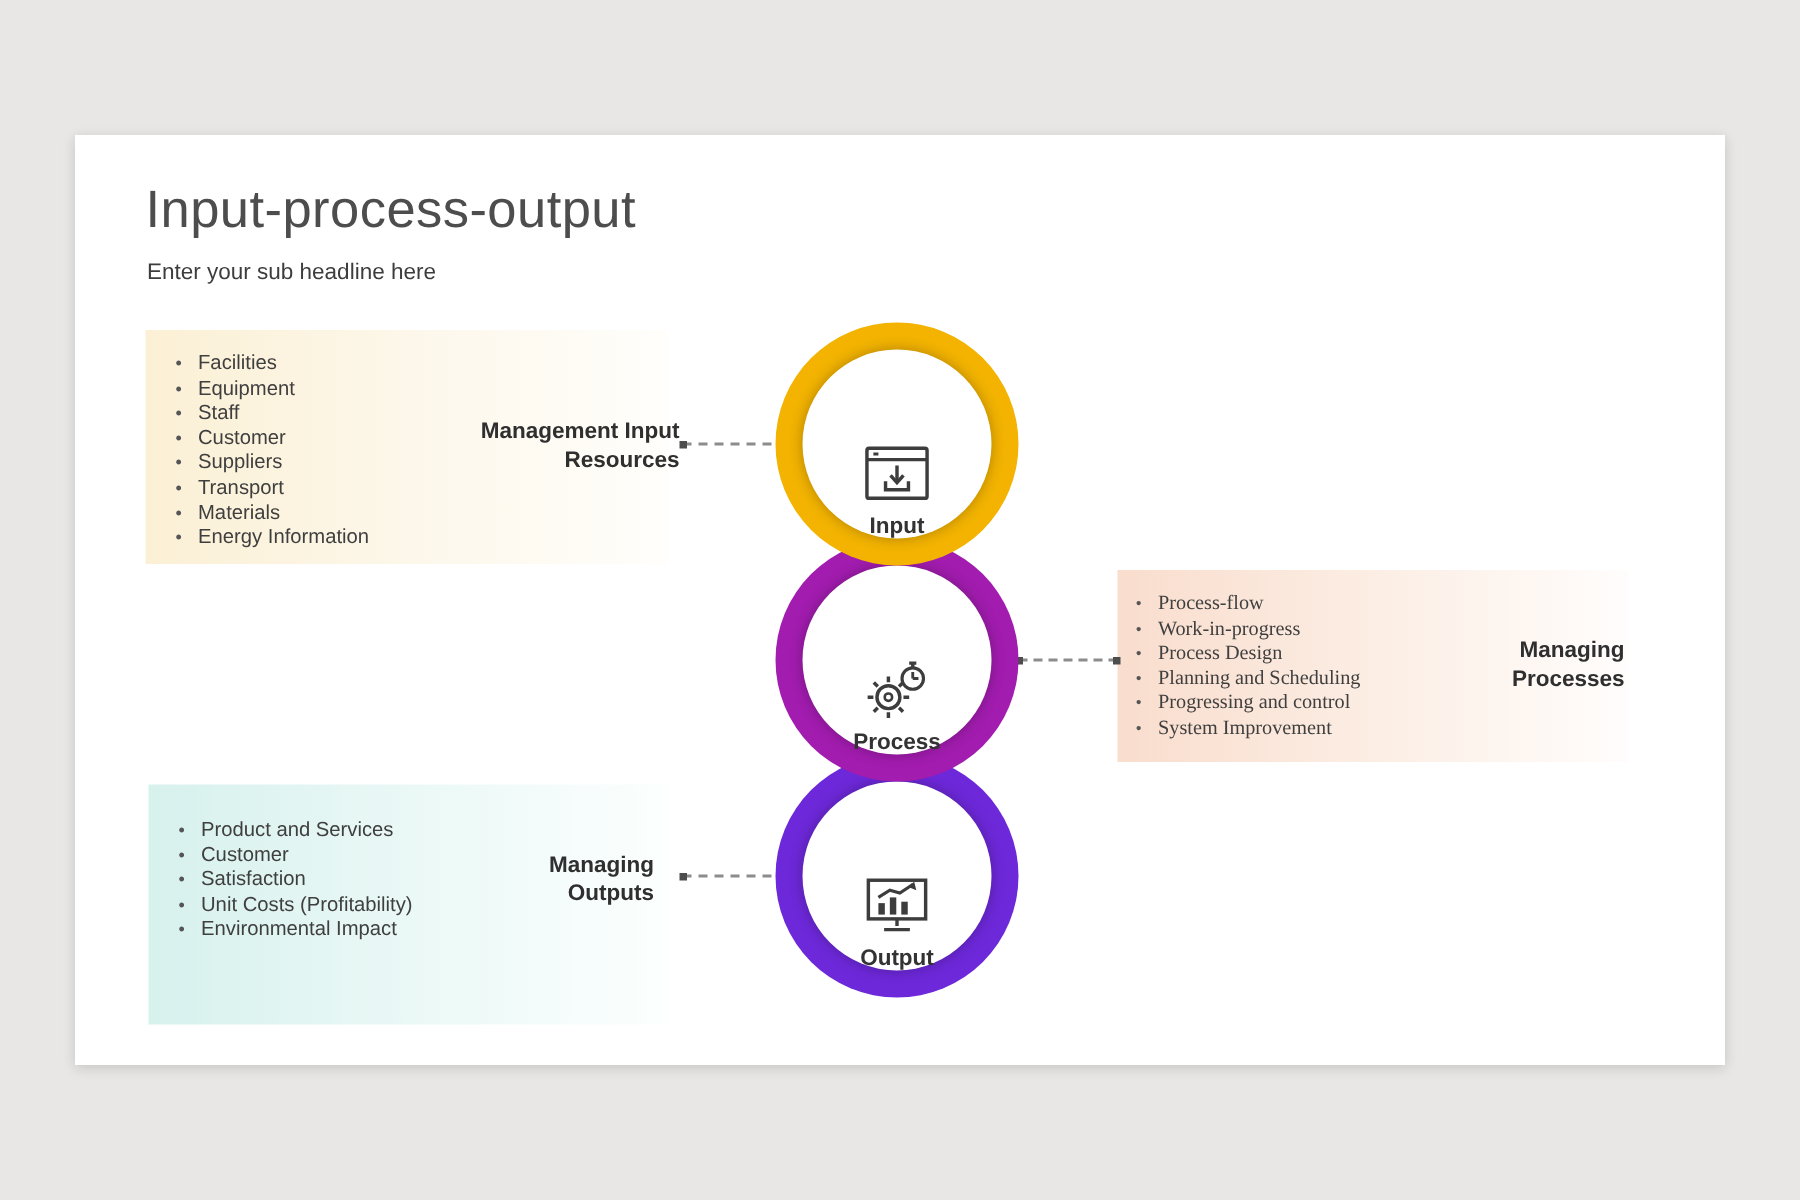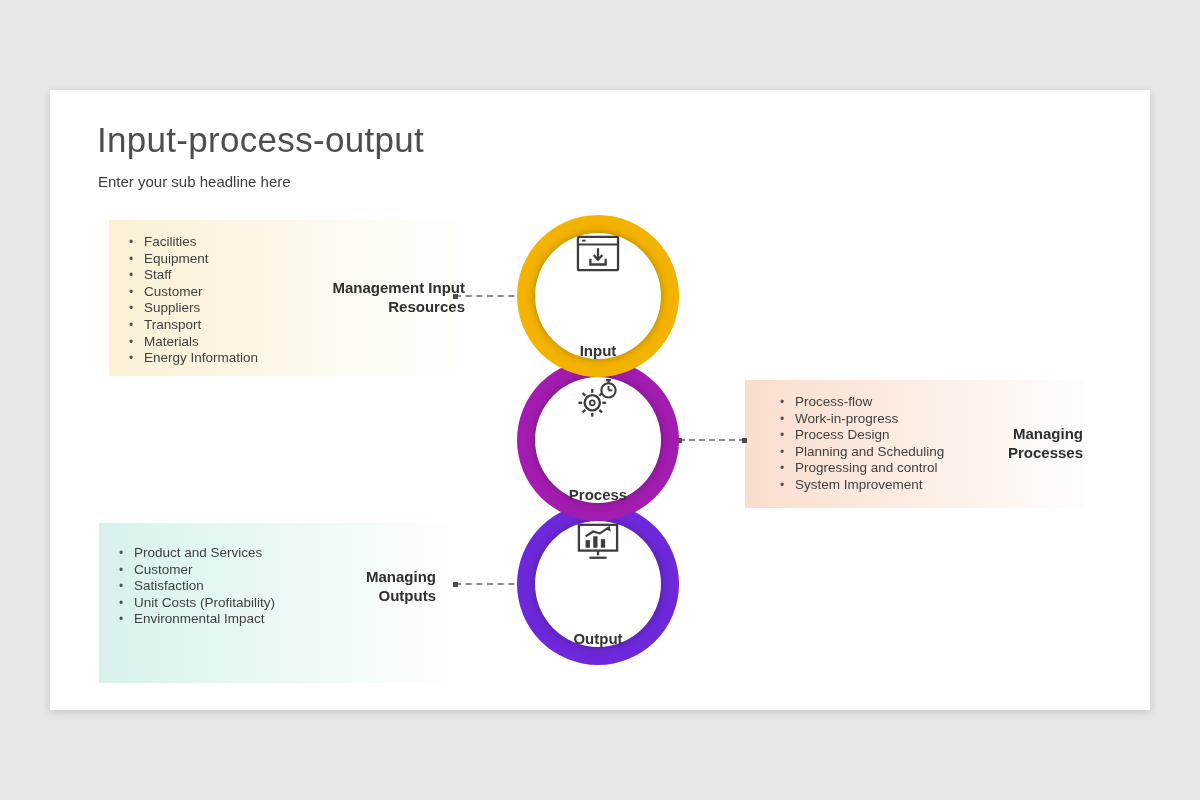--- a/index.html
+++ b/index.html
@@ -32,37 +32,36 @@
     content:"\2022"; position:absolute; left:2px; top:0;
     color:#555; font-size:12px;
   }
   .panel-label {
     position:absolute; font-size:15px; font-weight:bold; color:#2f2f2f;
     text-align:right; line-height:19px;
   }
   .p1 {
     left:47px; top:130px; width:348px; height:156px;
     background:linear-gradient(90deg,#fbf0d5 0%, #fdf8ec 55%, #fffefb 100%);
-    margin-left:12px;
   }
   .p1 ul { padding:14px 0 0 18px; }
   .p1 .panel-label { left:206px; top:58px; width:150px; }
 
   .p2 {
     left:49px; top:433px; width:348px; height:160px;
     background:linear-gradient(90deg,#d7f1ed 0%, #ecf9f7 55%, #fcfffe 100%);
   }
   .p2 ul { padding:22px 0 0 18px; }
   .p2 .panel-label { left:237px; top:44px; width:100px; }
 
   .p3 {
     left:695px; top:290px; width:340px; height:128px;
     background:linear-gradient(90deg,#f9ddcd 0%, #fcefe6 55%, #fffdfc 100%);
   }
-  .p3 ul { padding:14px 0 0 33px; }
+  .p3 ul { padding:14px 0 0 10px;font-family:Liberation Serif, serif; }
   .p3 .panel-label { left:238px; top:44px; width:100px; }
 
   
   .connector {
     position:absolute; height:0; border-top:2px dashed #8c8c8c;
   }
   .connector::before, .connector::after {
     content:""; position:absolute; width:5px; height:5px;
     background:#4d4d4d; top:-3.5px;
   }
@@ -75,21 +74,21 @@
   
   .node {
     position:absolute; left:467px; width:162px; height:162px; border-radius:50%;
   }
   .node-input   { top:125px; background:#f3b300; z-index:30; }
   .node-process { top:269px; background:#a21caf; z-index:20; }
   .node-output  { top:413px; background:#6d28d9; z-index:10; }
   .node-inner {
     position:absolute; inset:18px; border-radius:50%; background:#fff;
     box-shadow:0 0 9px rgba(0,0,0,0.28);
-    display:flex; flex-direction:column; align-items:center; justify-content:space-between;
+    display:flex; flex-direction:column; align-items:center; justify-content:flex-end;
   }
   .node-label {
     margin-top:5px; font-size:15px; font-weight:bold; color:#333;
   }
   .node-icon { display:block; }
 </style>
 </head>
 <body>
 
 <div class="stage">

